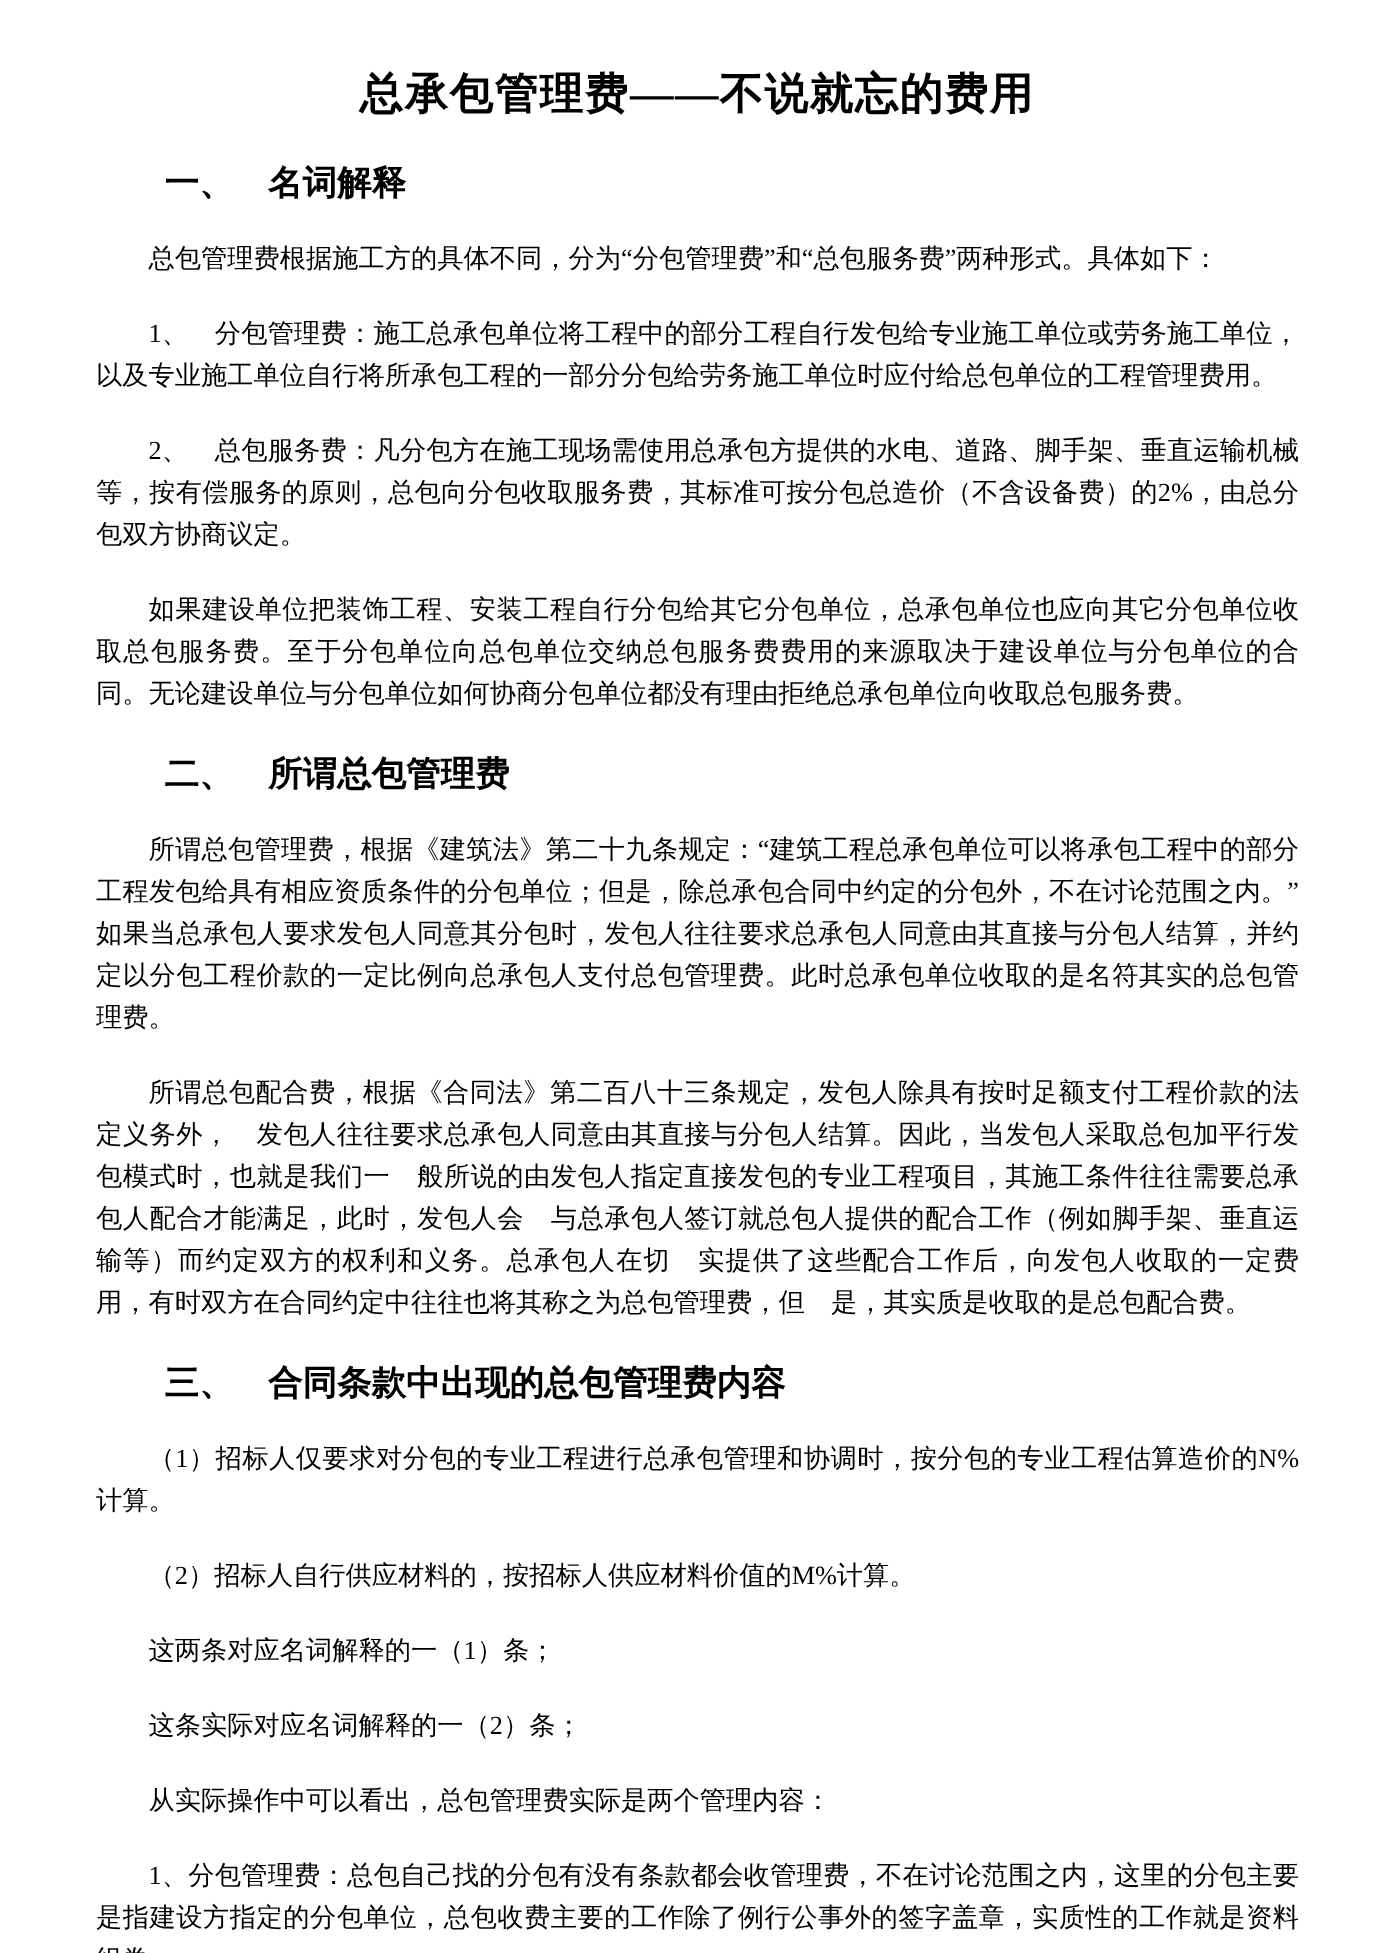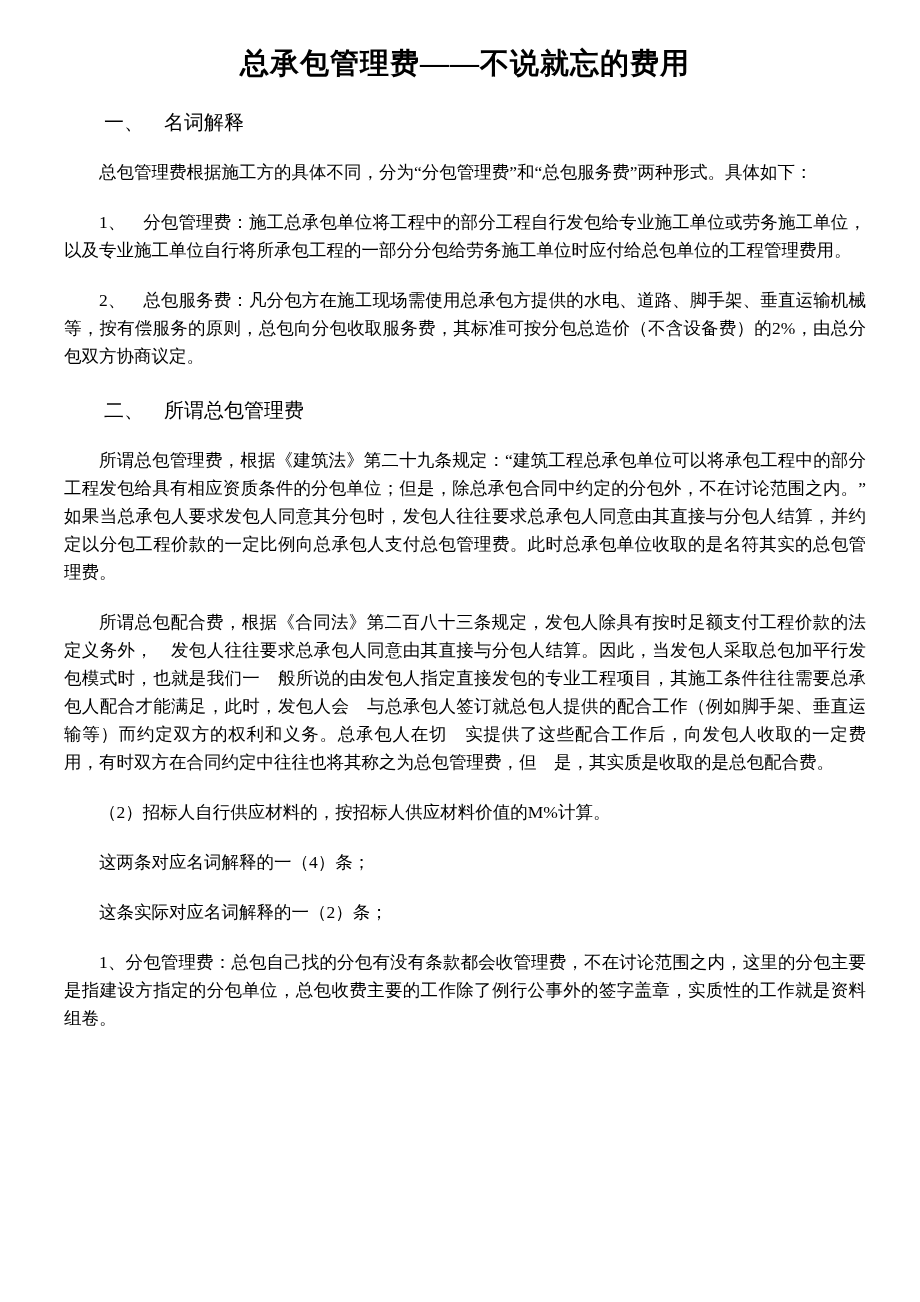--- a/index.html
+++ b/index.html
@@ -22,23 +22,23 @@
   .doc-title {
     margin: 0 0 20px 0;
     text-align: center;
     font-size: 29px;
     line-height: 38px;
     font-weight: bold;
     letter-spacing: 1px;
   }
   .section-heading {
     margin: 26px 0 19px 0;
-    font-size: 20px;
+    font-size: 23px;
     line-height: 28px;
-    font-weight: normal;
+    font-weight: bold;
     text-indent: 2em;
   }
   .para {
     margin: 22px 0;
     text-align: justify;
     text-indent: 2em;
     word-break: break-all;
   }
   section { margin: 0; padding: 0; }
 </style>
@@ -47,29 +47,33 @@
 
 <main class="page">
 
   <h1 class="doc-title">总承包管理费——不说就忘的费用</h1>
 
   <section>
     <h2 class="section-heading">一、　名词解释</h2>
     <p class="para">总包管理费根据施工方的具体不同，分为“分包管理费”和“总包服务费”两种形式。具体如下：</p>
     <p class="para">1、　分包管理费：施工总承包单位将工程中的部分工程自行发包给专业施工单位或劳务施工单位，以及专业施工单位自行将所承包工程的一部分分包给劳务施工单位时应付给总包单位的工程管理费用。</p>
     <p class="para">2、　总包服务费：凡分包方在施工现场需使用总承包方提供的水电、道路、脚手架、垂直运输机械等，按有偿服务的原则，总包向分包收取服务费，其标准可按分包总造价（不含设备费）的2%，由总分包双方协商议定。</p>
+    <p class="para">如果建设单位把装饰工程、安装工程自行分包给其它分包单位，总承包单位也应向其它分包单位收取总包服务费。至于分包单位向总包单位交纳总包服务费费用的来源取决于建设单位与分包单位的合同。无论建设单位与分包单位如何协商分包单位都没有理由拒绝总承包单位向收取总包服务费。</p>
   </section>
 
   <section>
     <h2 class="section-heading">二、　所谓总包管理费</h2>
     <p class="para">所谓总包管理费，根据《建筑法》第二十九条规定：“建筑工程总承包单位可以将承包工程中的部分工程发包给具有相应资质条件的分包单位；但是，除总承包合同中约定的分包外，不在讨论范围之内。”如果当总承包人要求发包人同意其分包时，发包人往往要求总承包人同意由其直接与分包人结算，并约定以分包工程价款的一定比例向总承包人支付总包管理费。此时总承包单位收取的是名符其实的总包管理费。</p>
     <p class="para">所谓总包配合费，根据《合同法》第二百八十三条规定，发包人除具有按时足额支付工程价款的法定义务外，　发包人往往要求总承包人同意由其直接与分包人结算。因此，当发包人采取总包加平行发包模式时，也就是我们一　般所说的由发包人指定直接发包的专业工程项目，其施工条件往往需要总承包人配合才能满足，此时，发包人会　与总承包人签订就总包人提供的配合工作（例如脚手架、垂直运输等）而约定双方的权利和义务。总承包人在切　实提供了这些配合工作后，向发包人收取的一定费用，有时双方在合同约定中往往也将其称之为总包管理费，但　是，其实质是收取的是总包配合费。</p>
   </section>
 
   <section>
+    <h2 class="section-heading">三、　合同条款中出现的总包管理费内容</h2>
+    <p class="para">（1）招标人仅要求对分包的专业工程进行总承包管理和协调时，按分包的专业工程估算造价的N%计算。</p>
     <p class="para">（2）招标人自行供应材料的，按招标人供应材料价值的M%计算。</p>
-    <p class="para">这两条对应名词解释的一（4）条；</p>
+    <p class="para">这两条对应名词解释的一（1）条；</p>
     <p class="para">这条实际对应名词解释的一（2）条；</p>
+    <p class="para">从实际操作中可以看出，总包管理费实际是两个管理内容：</p>
     <p class="para">1、分包管理费：总包自己找的分包有没有条款都会收管理费，不在讨论范围之内，这里的分包主要是指建设方指定的分包单位，总包收费主要的工作除了例行公事外的签字盖章，实质性的工作就是资料组卷。</p>
 
   </section>
 
 </main>
 
 </body></html>

